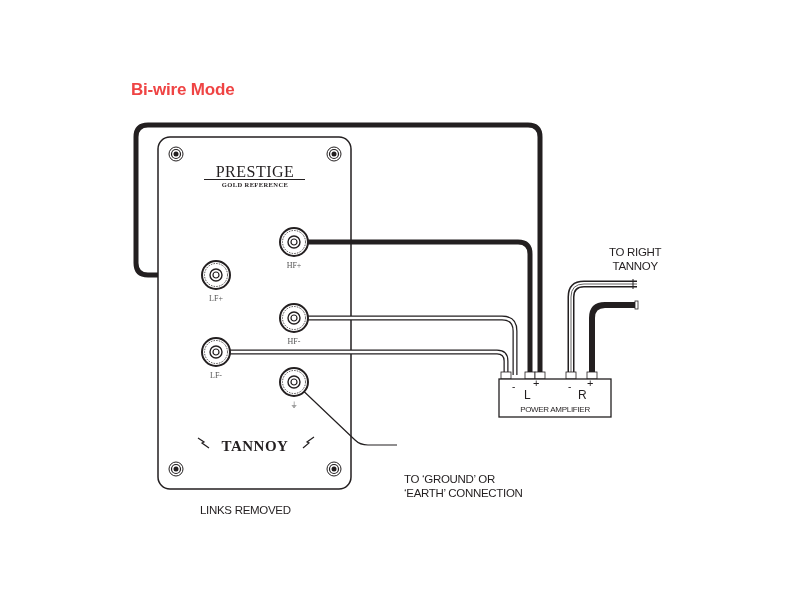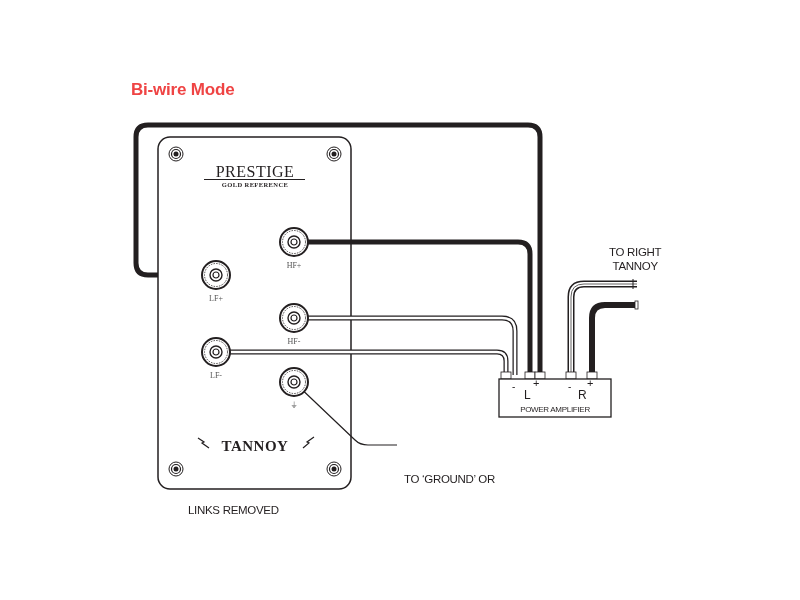--- a/index.html
+++ b/index.html
@@ -95,15 +95,16 @@
   <text x="555" y="412" text-anchor="middle" font-size="8" fill="#231f20" letter-spacing="-0.3">POWER AMPLIFIER</text>
 </svg>
 
 <div class="lbl" style="left:585px; top:245px; text-align:center;margin-left:24px;">
   <div>TO RIGHT</div>
   <div>TANNOY</div>
 </div>
 
 <div class="lbl" style="left:404px; top:444px;margin-top:28px;">
   <div>TO ‘GROUND’ OR</div>
+  <div>‘EARTH’ CONNECTION</div>
 </div>
 
-<div class="lbl" style="left:188px; top:503px;">LINKS REMOVED</div>
+<div class="lbl" style="left:200px; top:503px;">LINKS REMOVED</div>
 
 </body></html>

